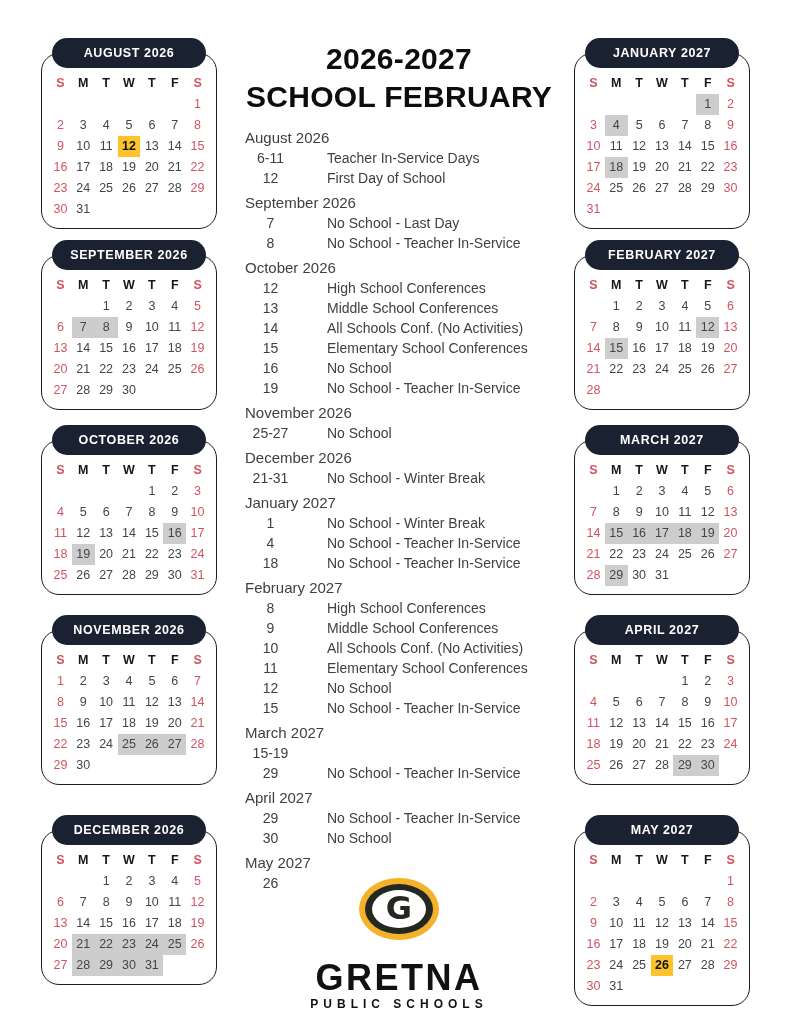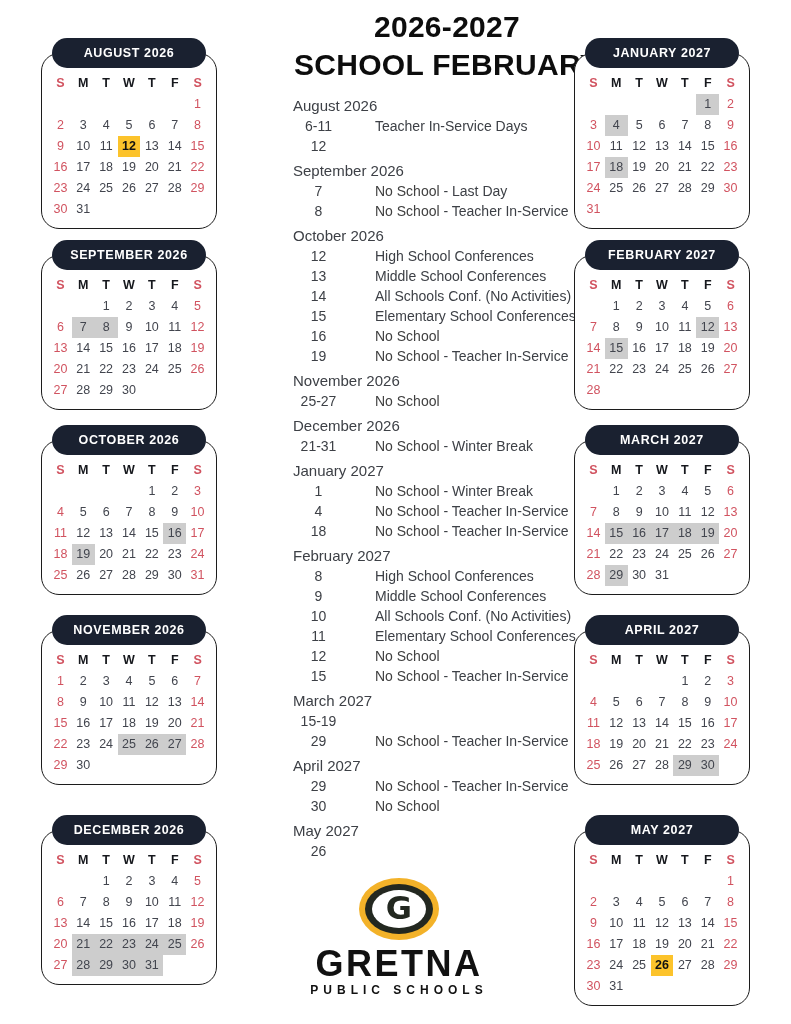--- a/index.html
+++ b/index.html
@@ -48,21 +48,21 @@
   .cal-dow.weekend { color: var(--weekend-red, #d15360); }
   .cal-cell {
     height: 21px; line-height: 21px; text-align: center;
     font-size: 12.5px; color: var(--day-number, #42454e);
   }
   .cal-cell.weekend { color: var(--weekend-red, #d15360); }
   .cal-cell.gray   { background: var(--gray-highlight, #cdcdcd); }
   .cal-cell.yellow { background: var(--yellow-highlight, #fcc32b); color: #111; font-weight: 700; }
 
   
-  #center { position: absolute; left: 238px; top: 8px; width: 322px; margin-left: 48px; }
+  #center { position: absolute; left: 238px; top: 40px; width: 322px; }
   .title-line {
     text-align: center; font-size: 30px; font-weight: 800;
     color: #0d0d0d; line-height: 38px; letter-spacing: 0.3px;
   }
   #events { margin-top: 12px; }
   .event-month {
     font-size: 15px; color: #3d4046; margin-top: 5px;
     line-height: 20px; padding-left: 7px;
   }
   .event-row {
@@ -92,21 +92,21 @@
     display: flex; align-items: center; justify-content: center;
   }
   .logo-g {
     font-size: 32px; font-weight: 800; line-height: 1;
     color: var(--logo-dark, #232820);
     font-family: "DejaVu Sans", sans-serif;
     margin-top: -2px;
   }
   .logo-name {
     font-size: 36px; font-weight: 800; color: #111;
-    letter-spacing: 2.5px; margin-top: 6px; line-height: 1;
+    letter-spacing: 2.5px; margin-top: 20px; line-height: 1;
   }
   .logo-sub {
     font-size: 12px; font-weight: 700; color: #111;
     letter-spacing: 5px; margin-top: 2px; line-height: 1;
   }
 </style>
 </head>
 <body>
 
 <div class="cal-col" id="col-left">
@@ -353,20 +353,21 @@
   <div class="title-line">2026-2027</div>
   <div class="title-line">SCHOOL FEBRUARY</div>
   <div id="events">
       <div class="event-month">August 2026</div>
       <div class="event-row">
         <div class="event-date">6-11</div>
         <div class="event-desc"><span>Teacher In-Service Days</span></div>
       </div>
       <div class="event-row">
         <div class="event-date">12</div>
+        <div class="event-desc"><span>First Day of School</span></div>
       </div>
       <div class="event-month">September 2026</div>
       <div class="event-row">
         <div class="event-date">7</div>
         <div class="event-desc"><span class="b">No School</span><span> - Last Day</span></div>
       </div>
       <div class="event-row">
         <div class="event-date">8</div>
         <div class="event-desc"><span class="b">No School</span><span> - Teacher In-Service</span></div>
       </div>

